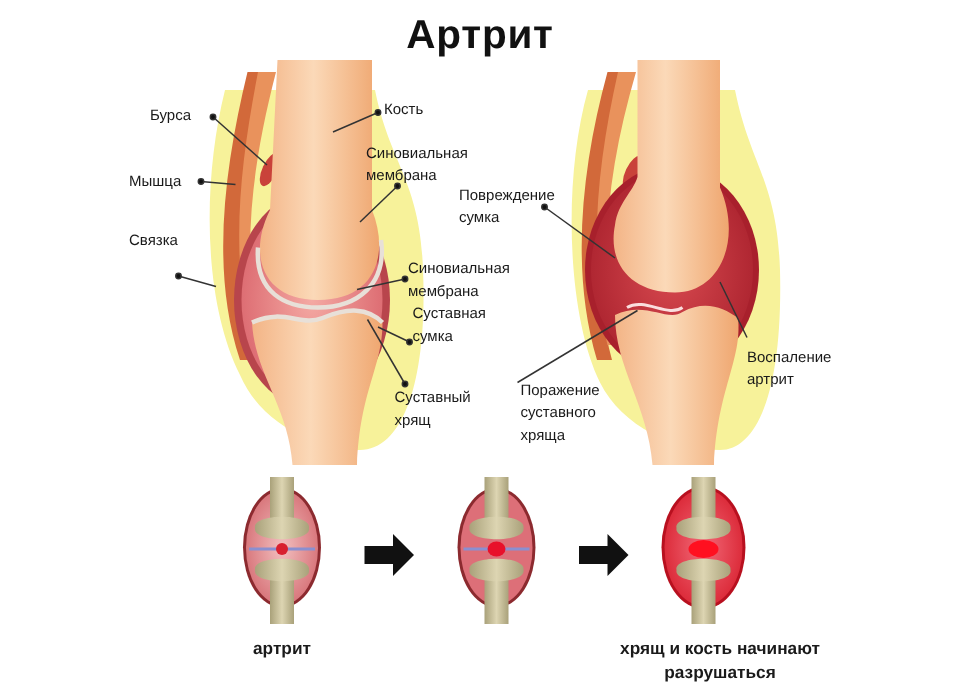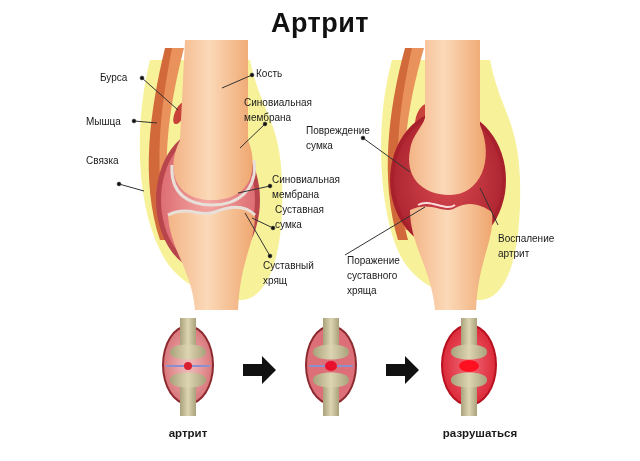--- a/index.html
+++ b/index.html
@@ -174,14 +174,15 @@
   <div>Воспаление</div>
   <div>артрит</div>
 </div>
 
 <div class="cap" style="left:138px;top:425px;width:100px">
   <div>артрит</div>
 </div>
 <div class="cap" style="left:256px;top:425px;width:150px">
 </div>
 <div class="cap" style="left:400px;top:425px;width:160px">
+  <div>хрящ и кость начинают</div>
   <div>разрушаться</div>
 </div>
 
 </body></html>

